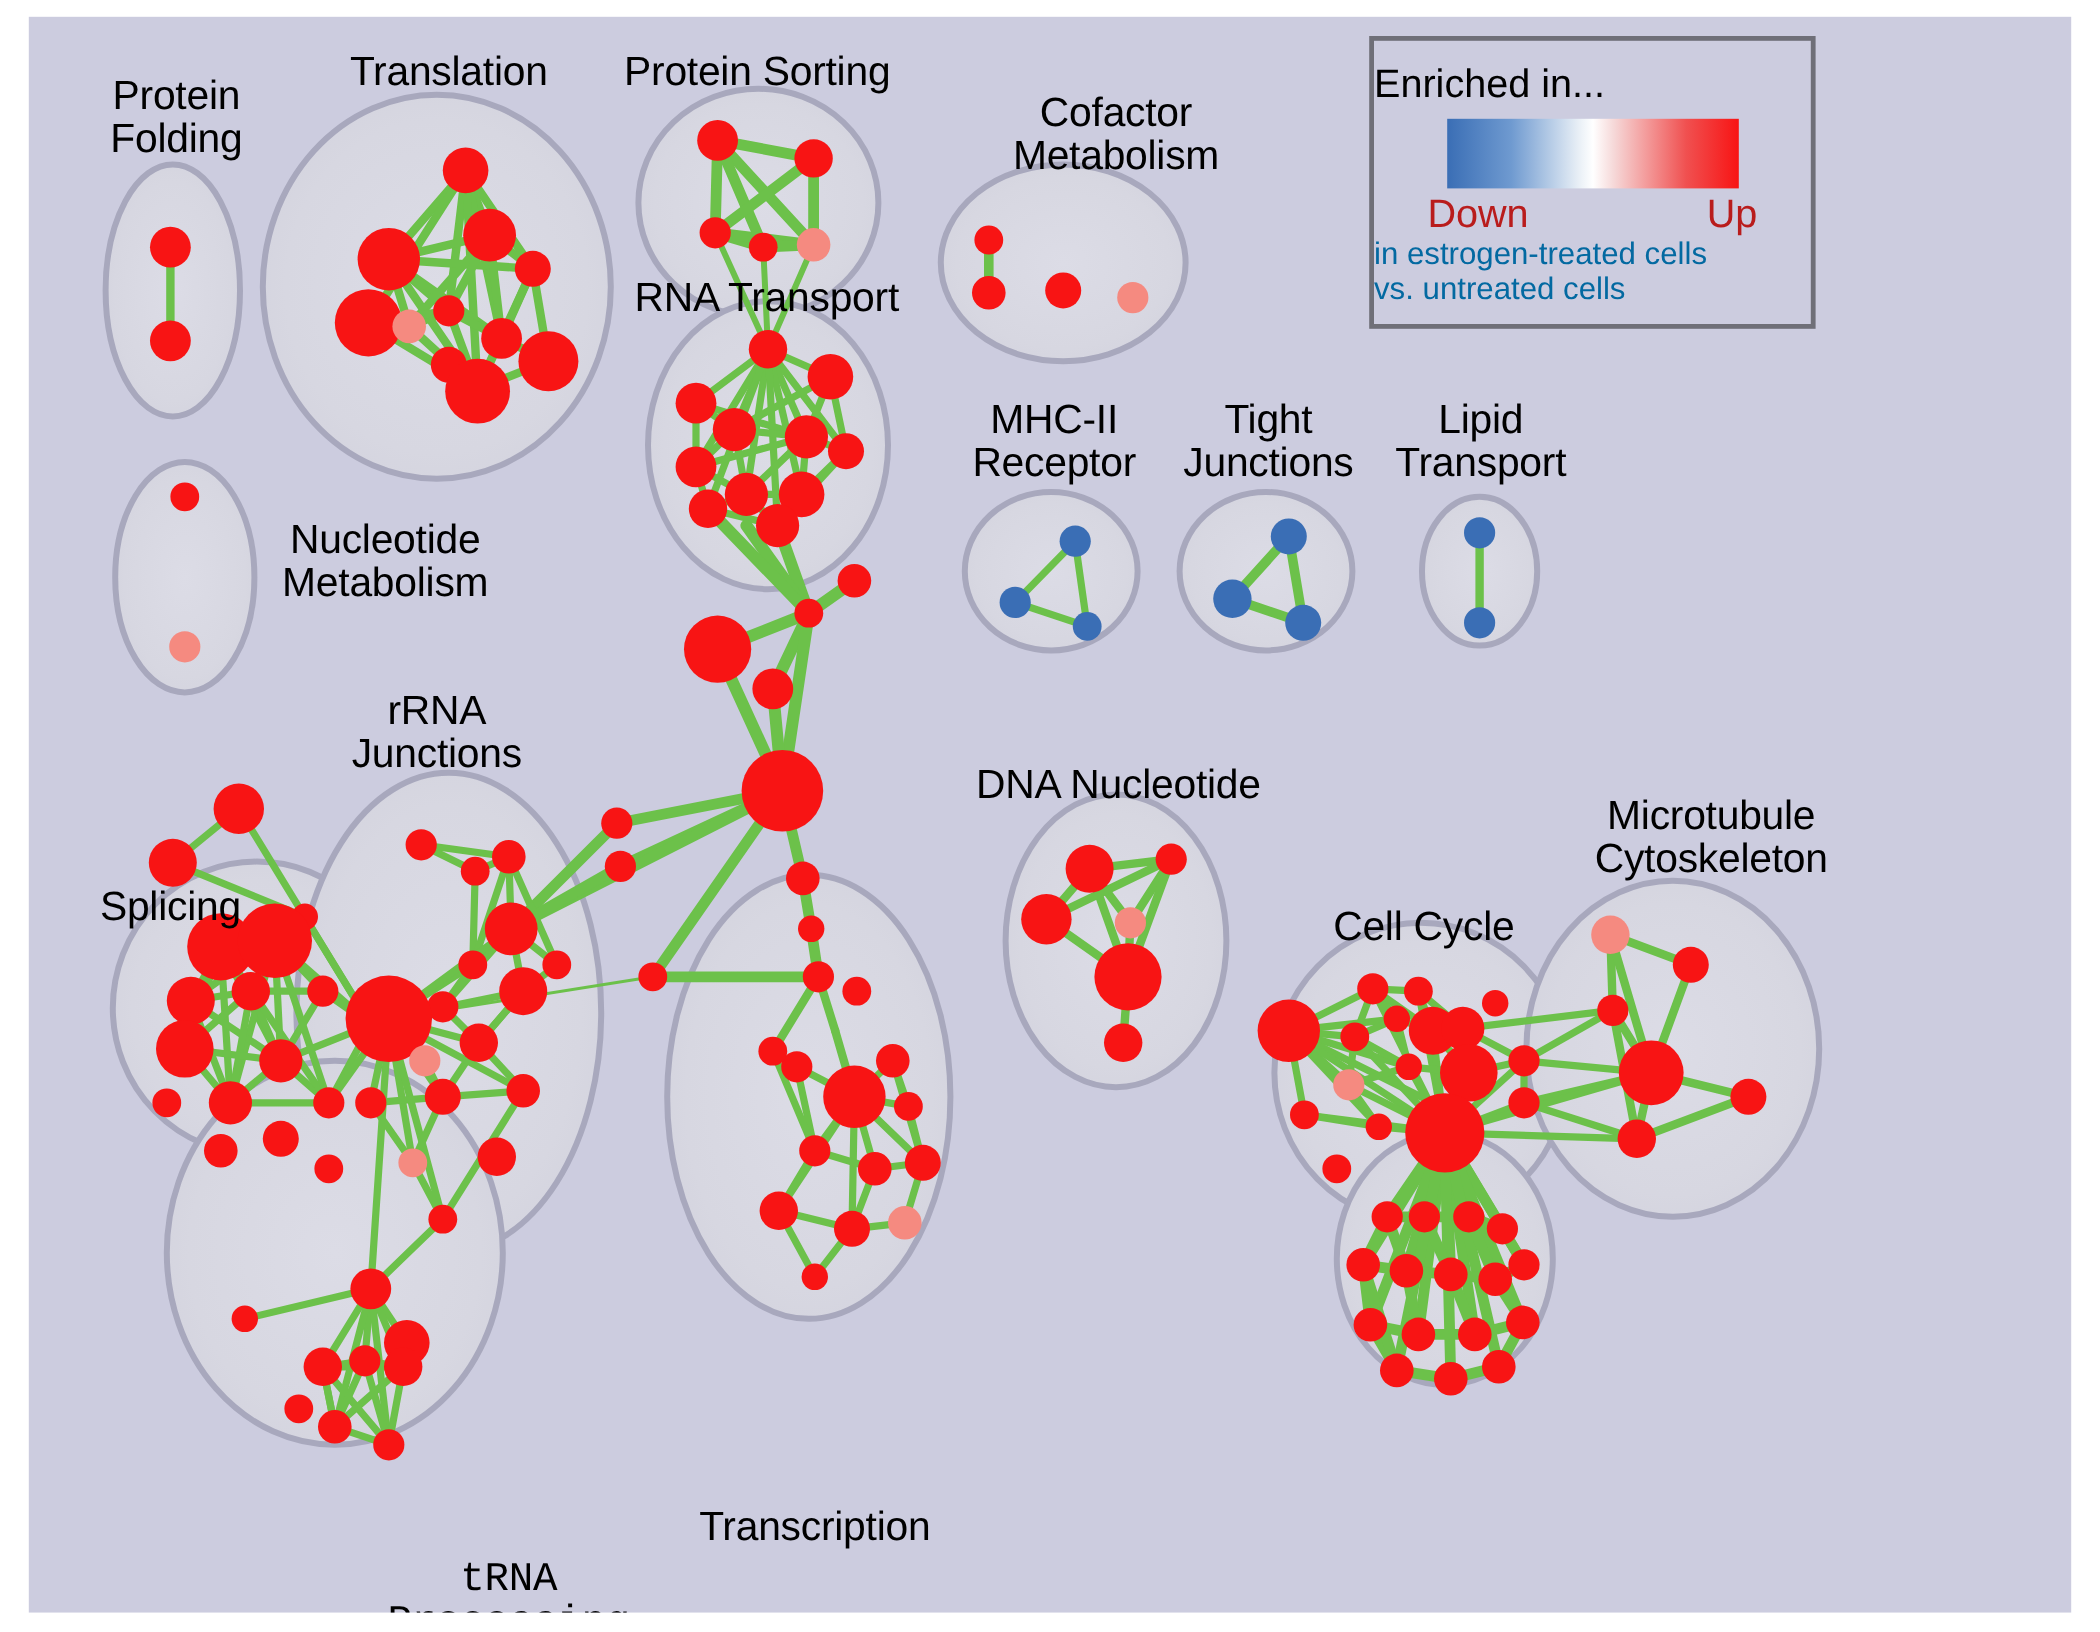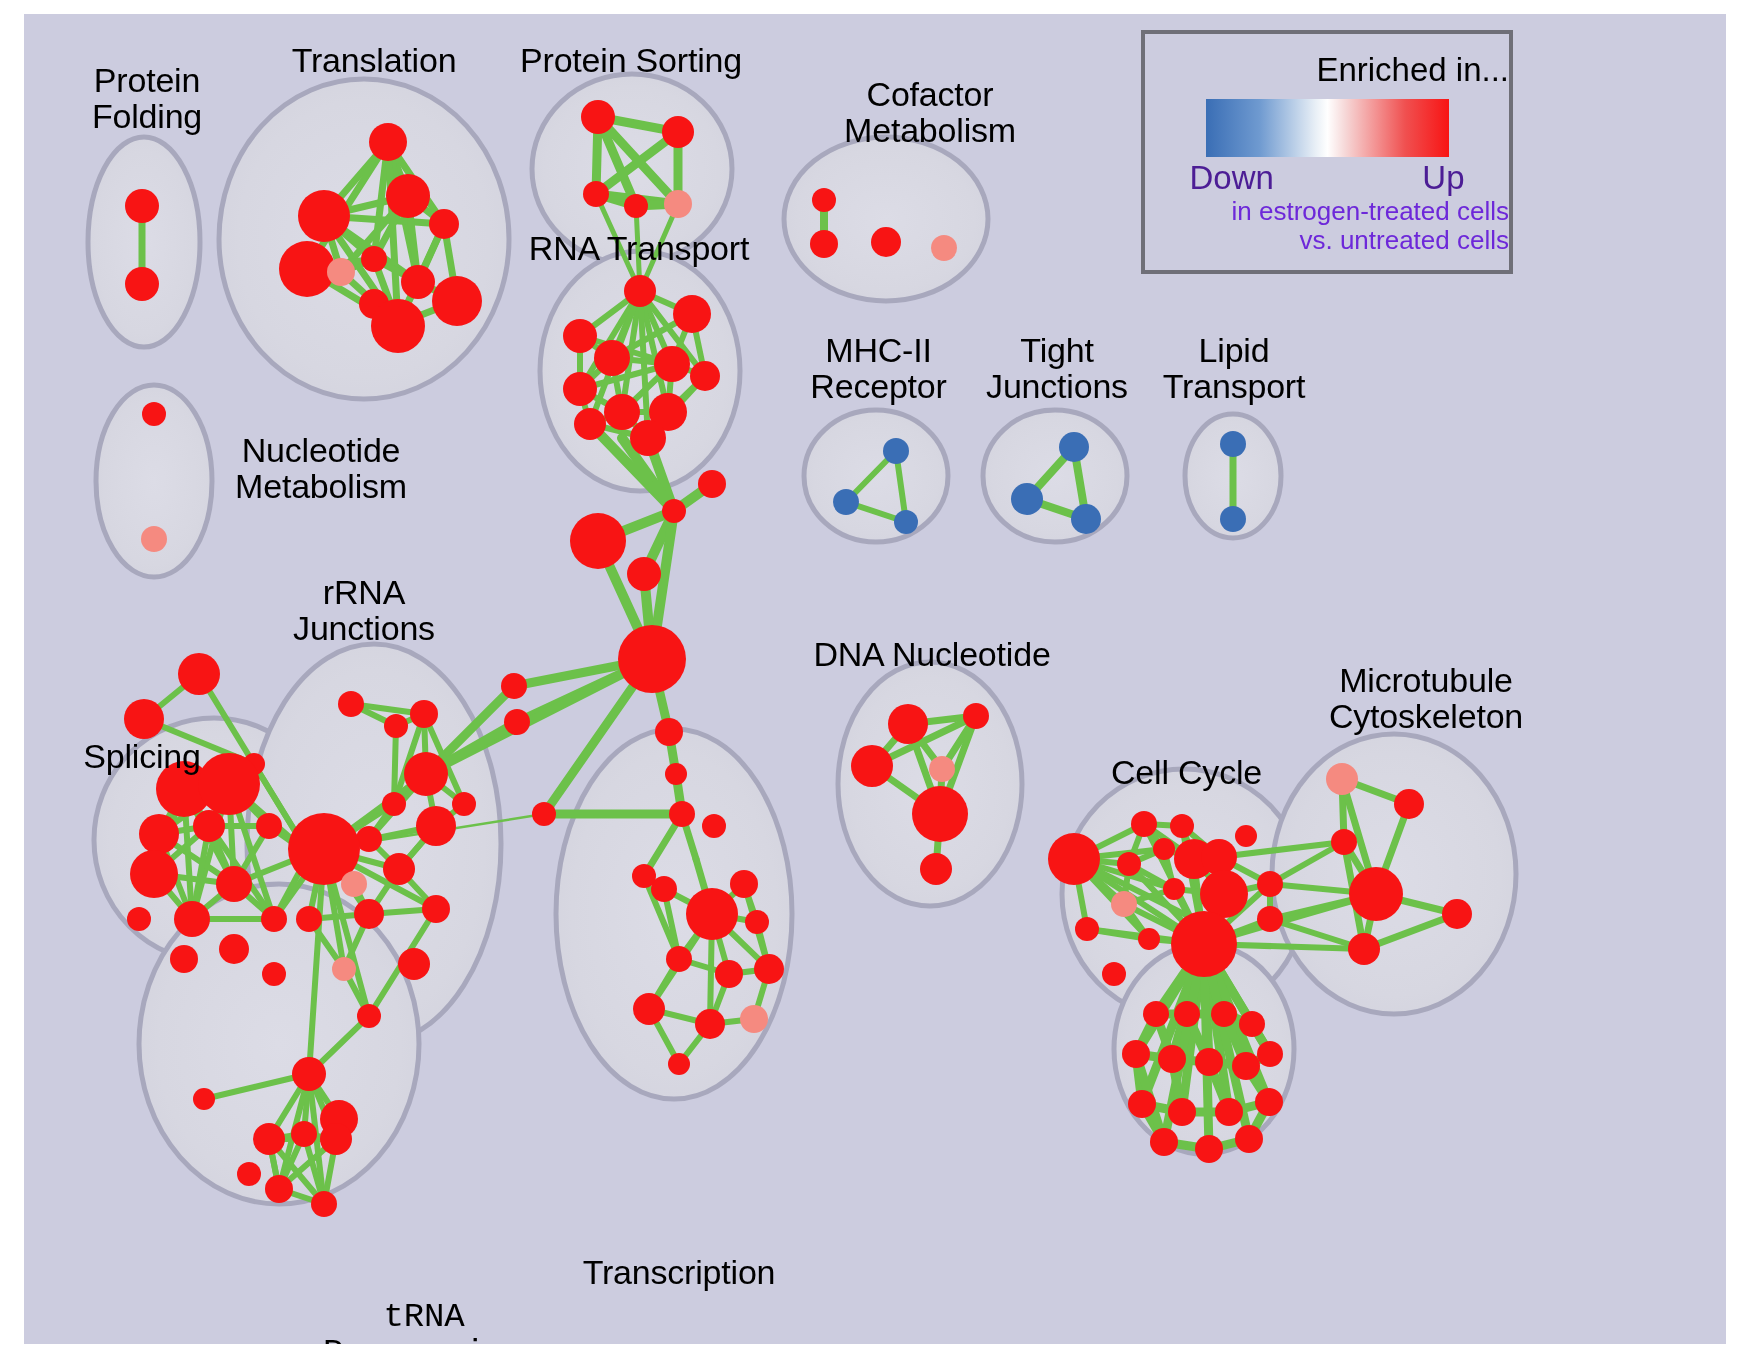--- a/index.html
+++ b/index.html
@@ -28,37 +28,37 @@
     letter-spacing:-0.2px;
   }
   
   #legend{
     position:absolute;
     left:1117px; top:16px;
     width:372px; height:244px;
     background:#ccccdf;
     border:4px solid #6f6f78;
     box-sizing:border-box;
-    text-align:right;
+    text-align:left;
   }
   #legend .ltitle{
     font-size:33px;color:#000;margin-top:17px;
   }
   #gradbar{
     margin:10px auto 0 auto;
     width:243px;height:58px;
     background:linear-gradient(to right,#3a6eb5 0%,#6f9ad0 22%,#e8eff6 45%,#ffffff 50%,#f6d9d9 57%,#f05050 82%,#f81414 100%);
   }
   #legend .lrow{
     display:flex;justify-content:space-between;
     width:275px;margin:2px auto 0 auto;
-    font-size:33px;color:#4c1d95;
+    font-size:33px;color:#b91c1c;
   }
   #legend .lsub{
-    font-size:26px;color:#6d28d9;line-height:1.12;margin-top:0px;
+    font-size:26px;color:#0369a1;line-height:1.12;margin-top:0px;
   }
 </style>
 </head>
 <body>
 
 <div id="stage">
   <div id="canvas">
 
     <svg class="net" viewBox="0 0 1702 1332" preserveAspectRatio="none">
       <defs>

